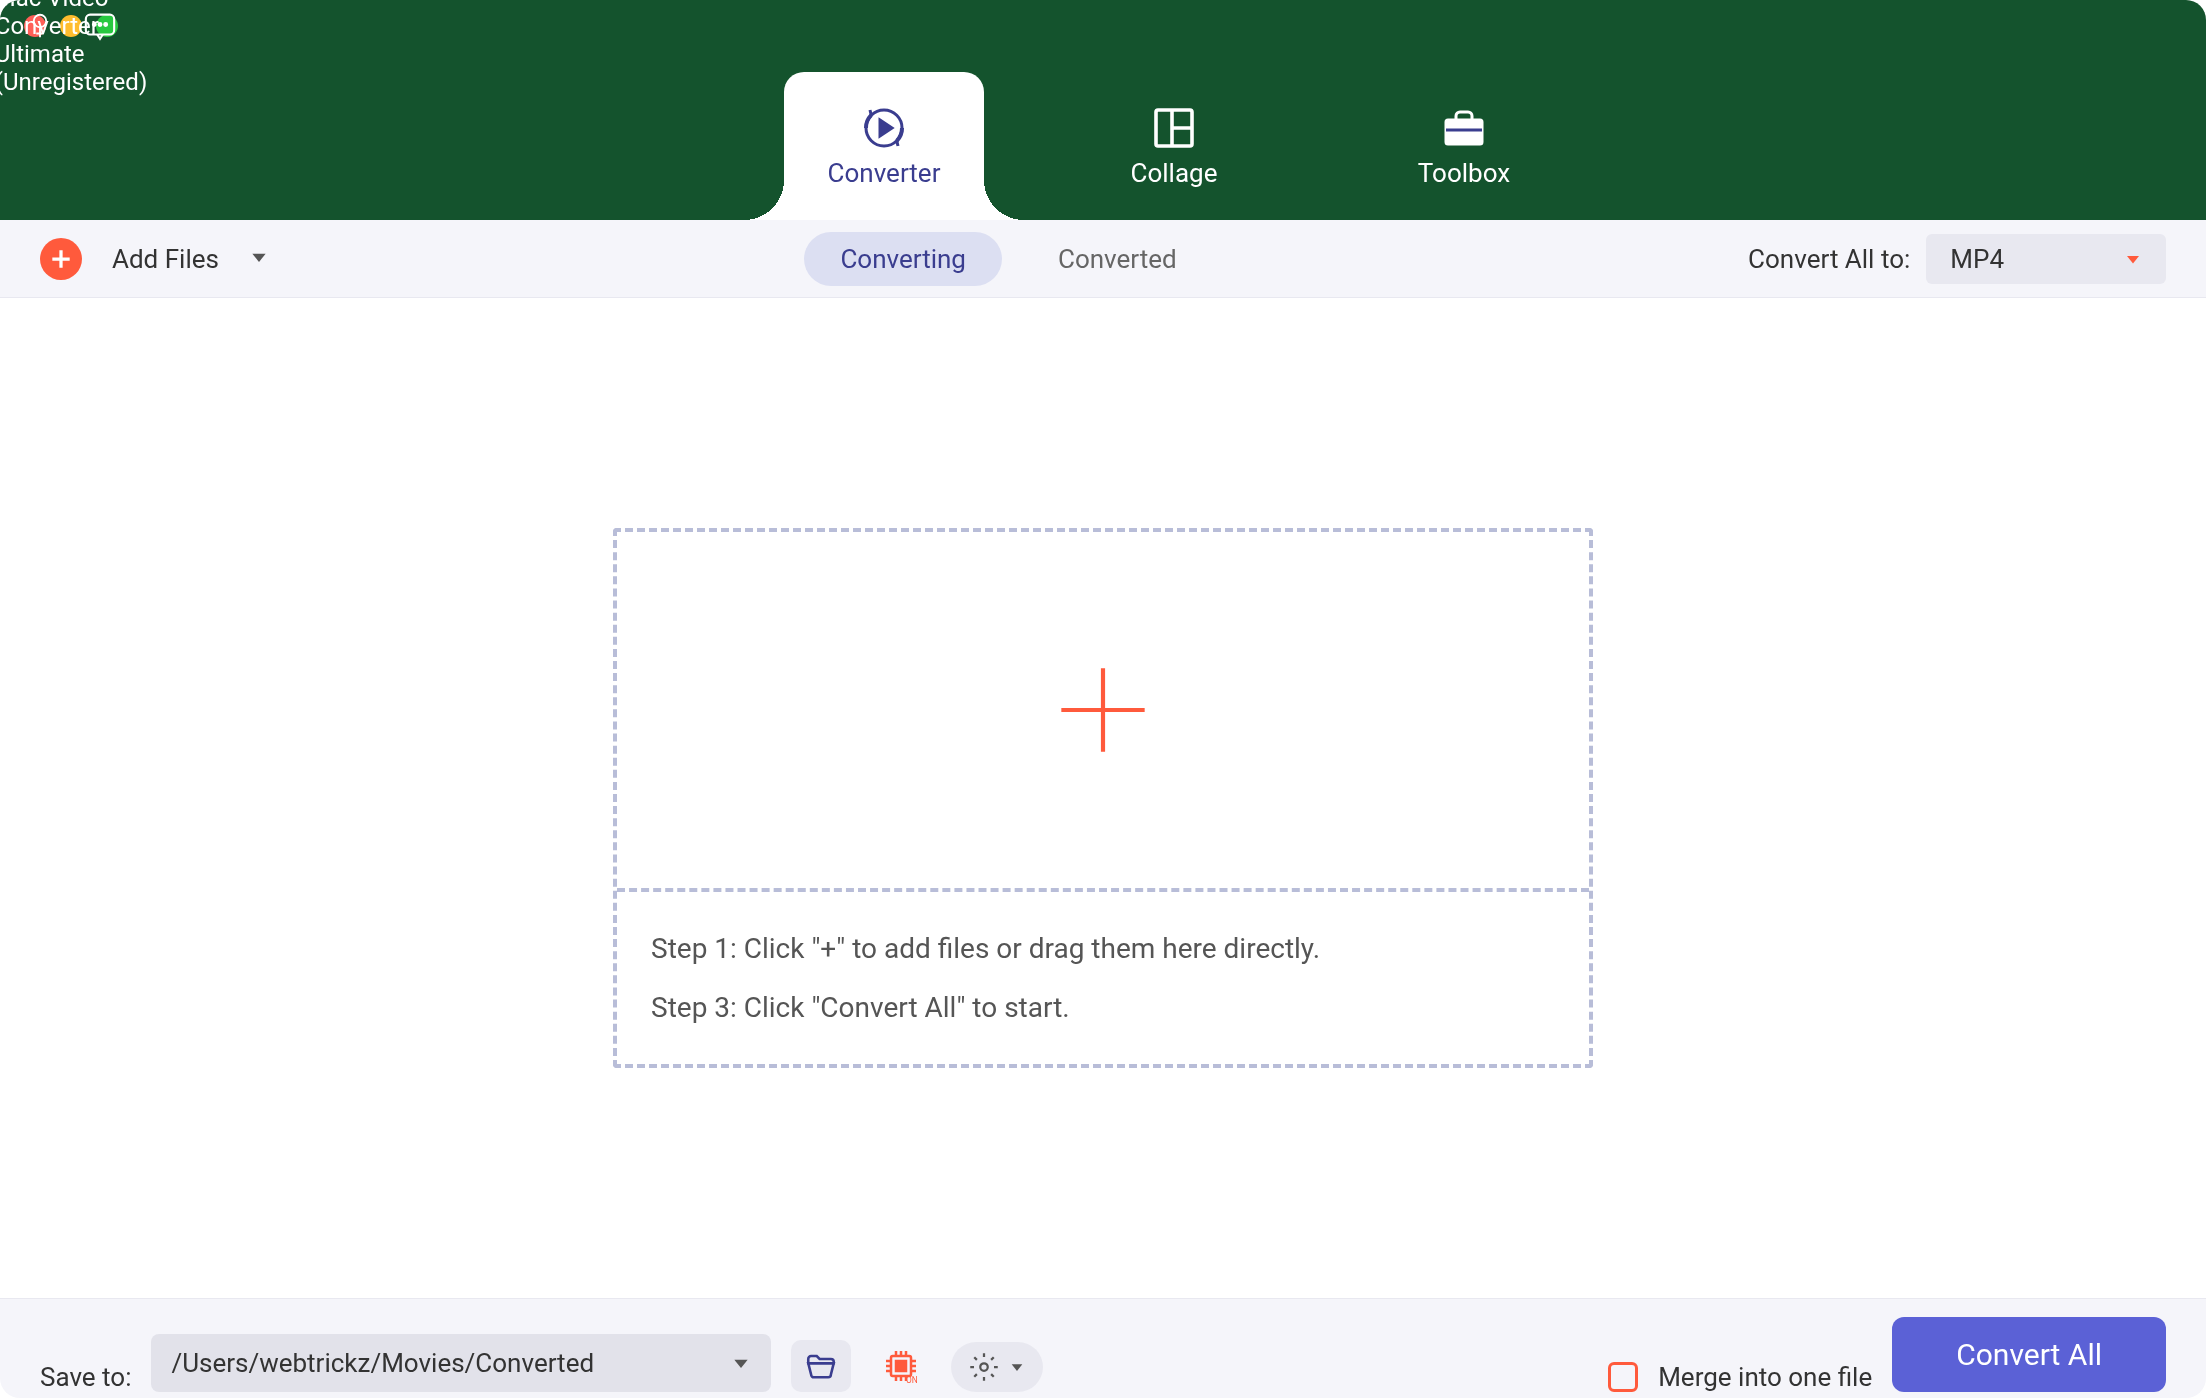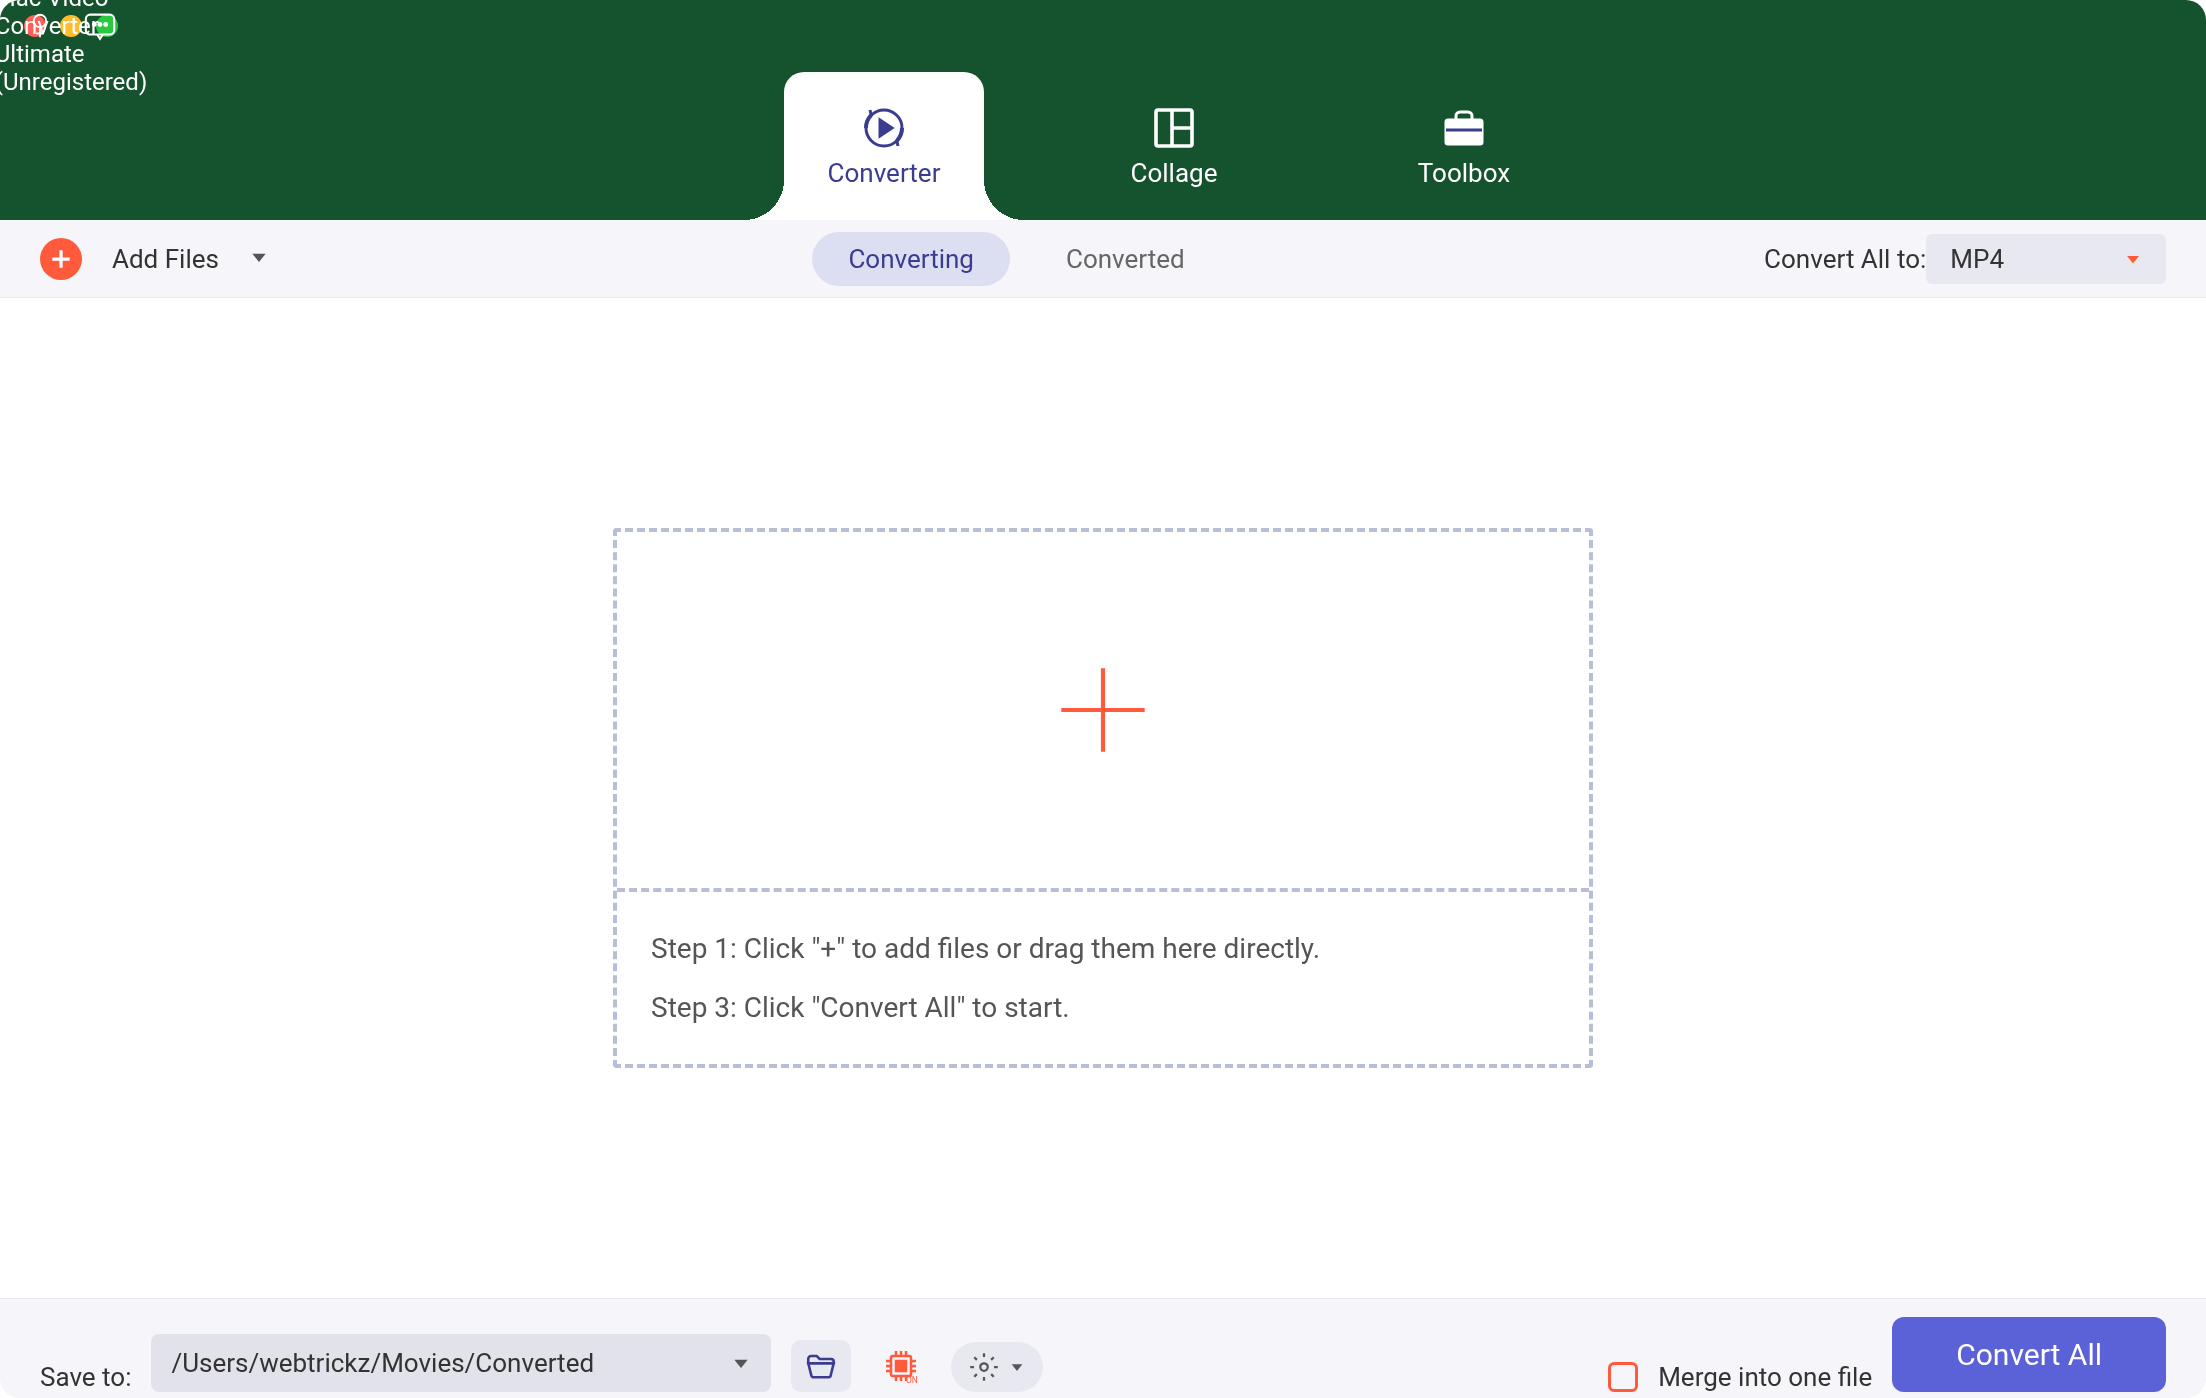--- a/index.html
+++ b/index.html
@@ -199,20 +199,21 @@
     }
     
     .segment-btn.active {
       background: #dcdff2;
       color: #3a3d8f;
     }
     
     .toolbar-right {
       display: flex;
       align-items: center;
+      gap: 16px;
     }
     
     .convert-all-label {
       font-size: 26px;
       color: #333;
     }
     
     .format-select {
       background: #e8e8f0;
       padding: 10px 24px;

